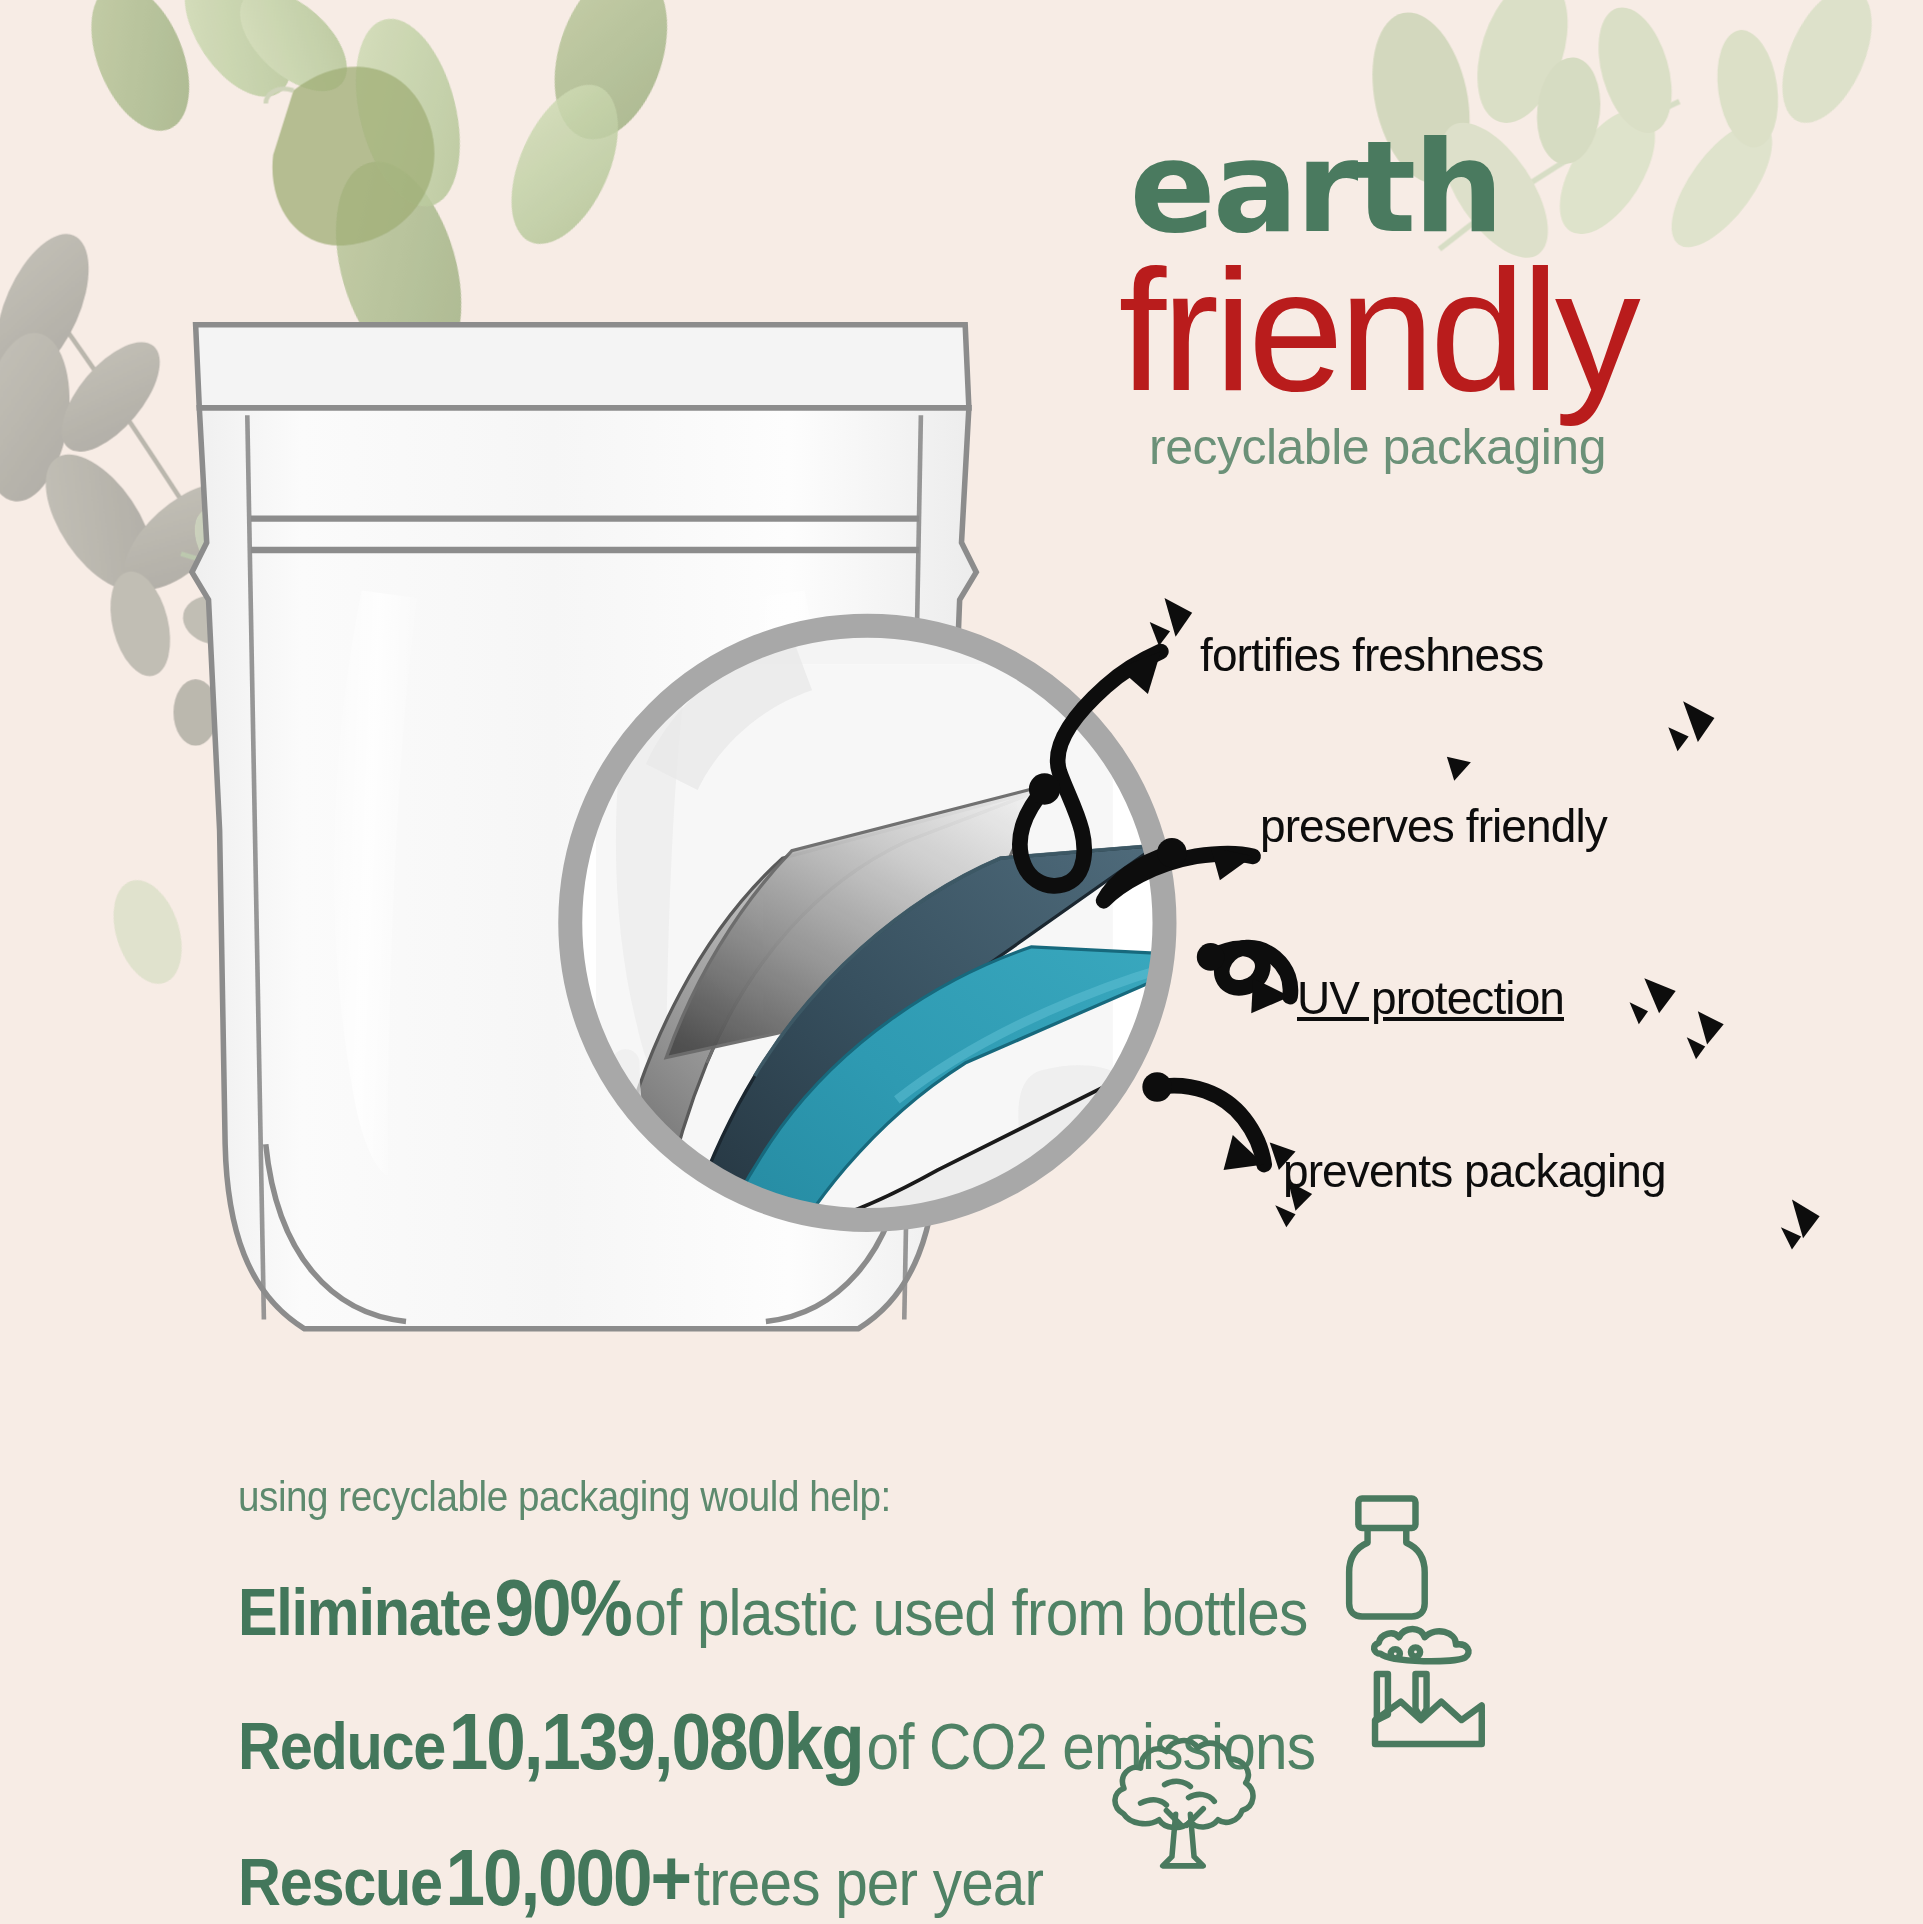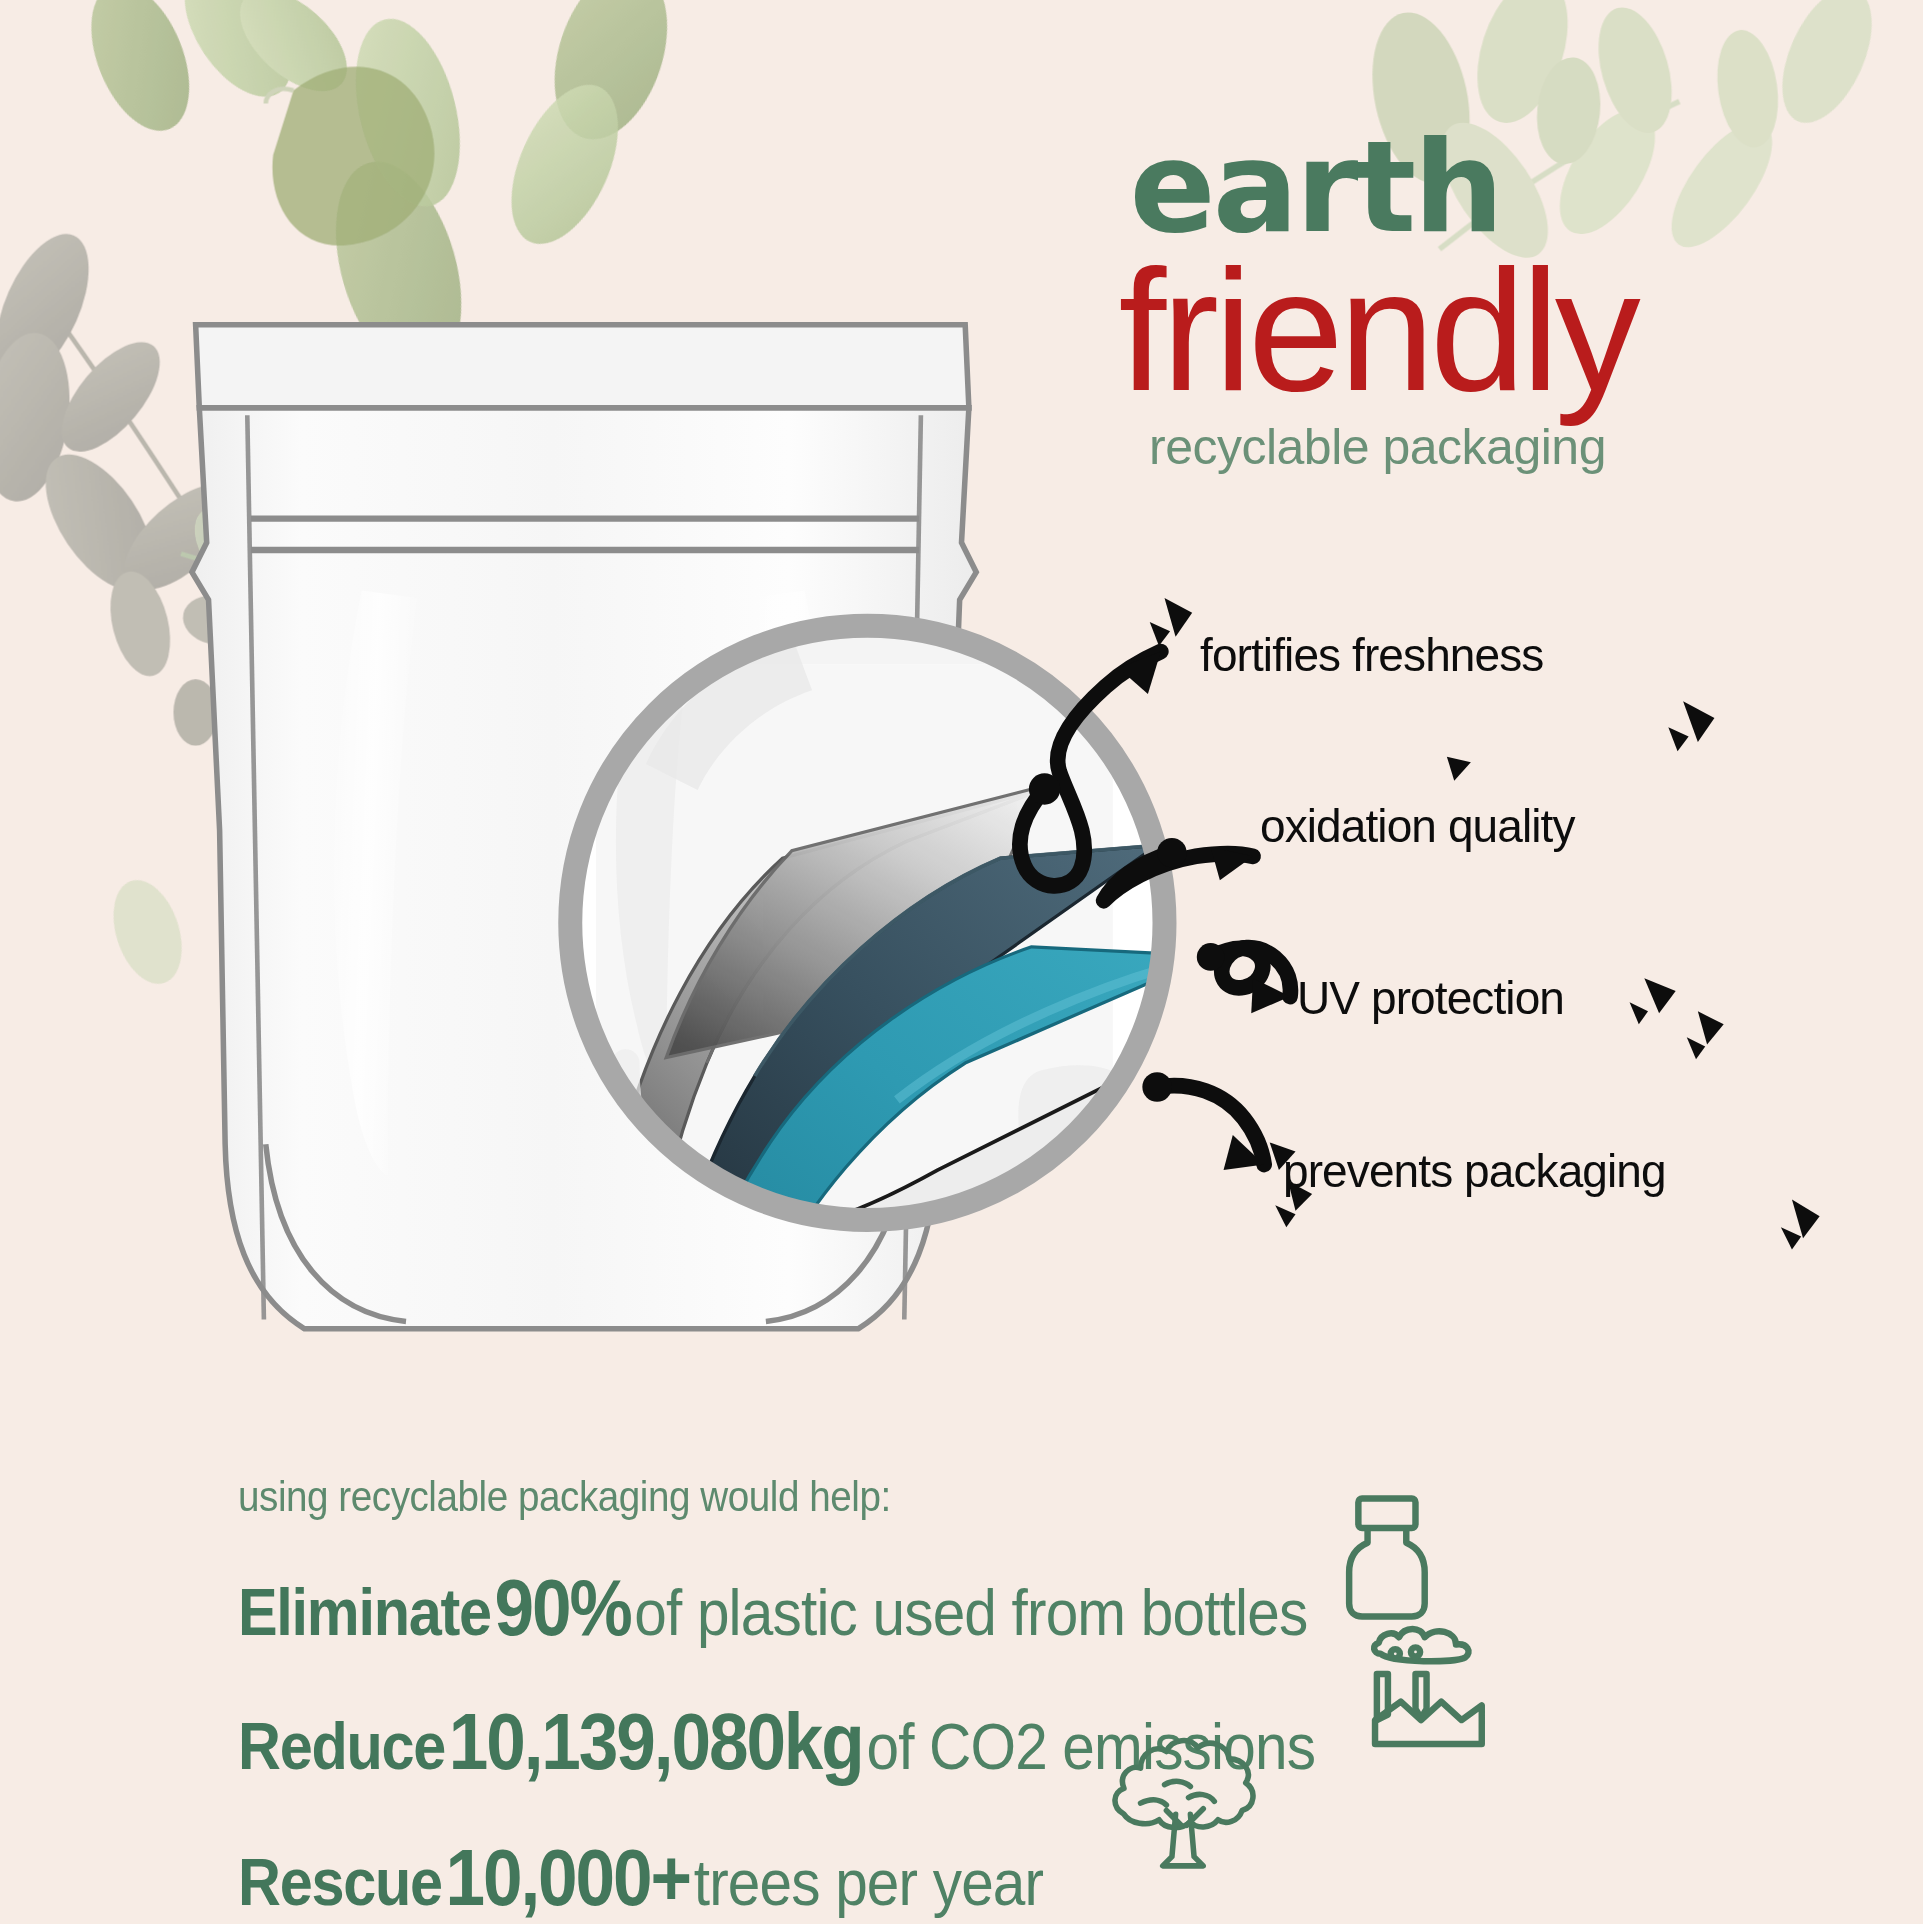--- a/index.html
+++ b/index.html
@@ -63,21 +63,21 @@
     position: absolute;
     font-family: "Liberation Sans", sans-serif;
     font-weight: 400;
     font-size: 46px;
     letter-spacing: -0.9px;
     color: #0d0d0d;
     white-space: nowrap;
   }
   #feature-0 { left: 1200px; top: 628px; }
   #feature-1 { left: 1260px; top: 799px; }
-  #feature-2 { left: 1297px; top: 971px; }
+  #feature-2 { left: 1297px; top: 971px; text-decoration: underline; }
   #feature-3 { left: 1283px; top: 1144px; }
 
   
   #stats-block {
     position: absolute;
     left: 238px;
     top: 1473px;
     width: 1384px;
   }
   #stats-intro {
@@ -431,21 +431,21 @@
     </g>
   </svg>
 
   <div id="headline-block">
     <div id="headline-earth">earth</div>
     <div id="headline-friendly">friendly</div>
     <div id="headline-sub">recyclable packaging</div>
   </div>
 
   <div class="feature-label" id="feature-0">fortifies freshness</div>
-  <div class="feature-label" id="feature-1">oxidation quality</div>
+  <div class="feature-label" id="feature-1">preserves friendly</div>
   <div class="feature-label" id="feature-2">UV protection</div>
   <div class="feature-label" id="feature-3">prevents packaging</div>
 
   <div id="stats-block">
     <div id="stats-intro">using recyclable packaging would help:</div>
 
     <div class="stat-line" id="stat-0">
       <span class="stat-verb">Eliminate</span>
       <span class="stat-number">90%</span>
       <span class="stat-rest">of plastic used from bottles</span>

